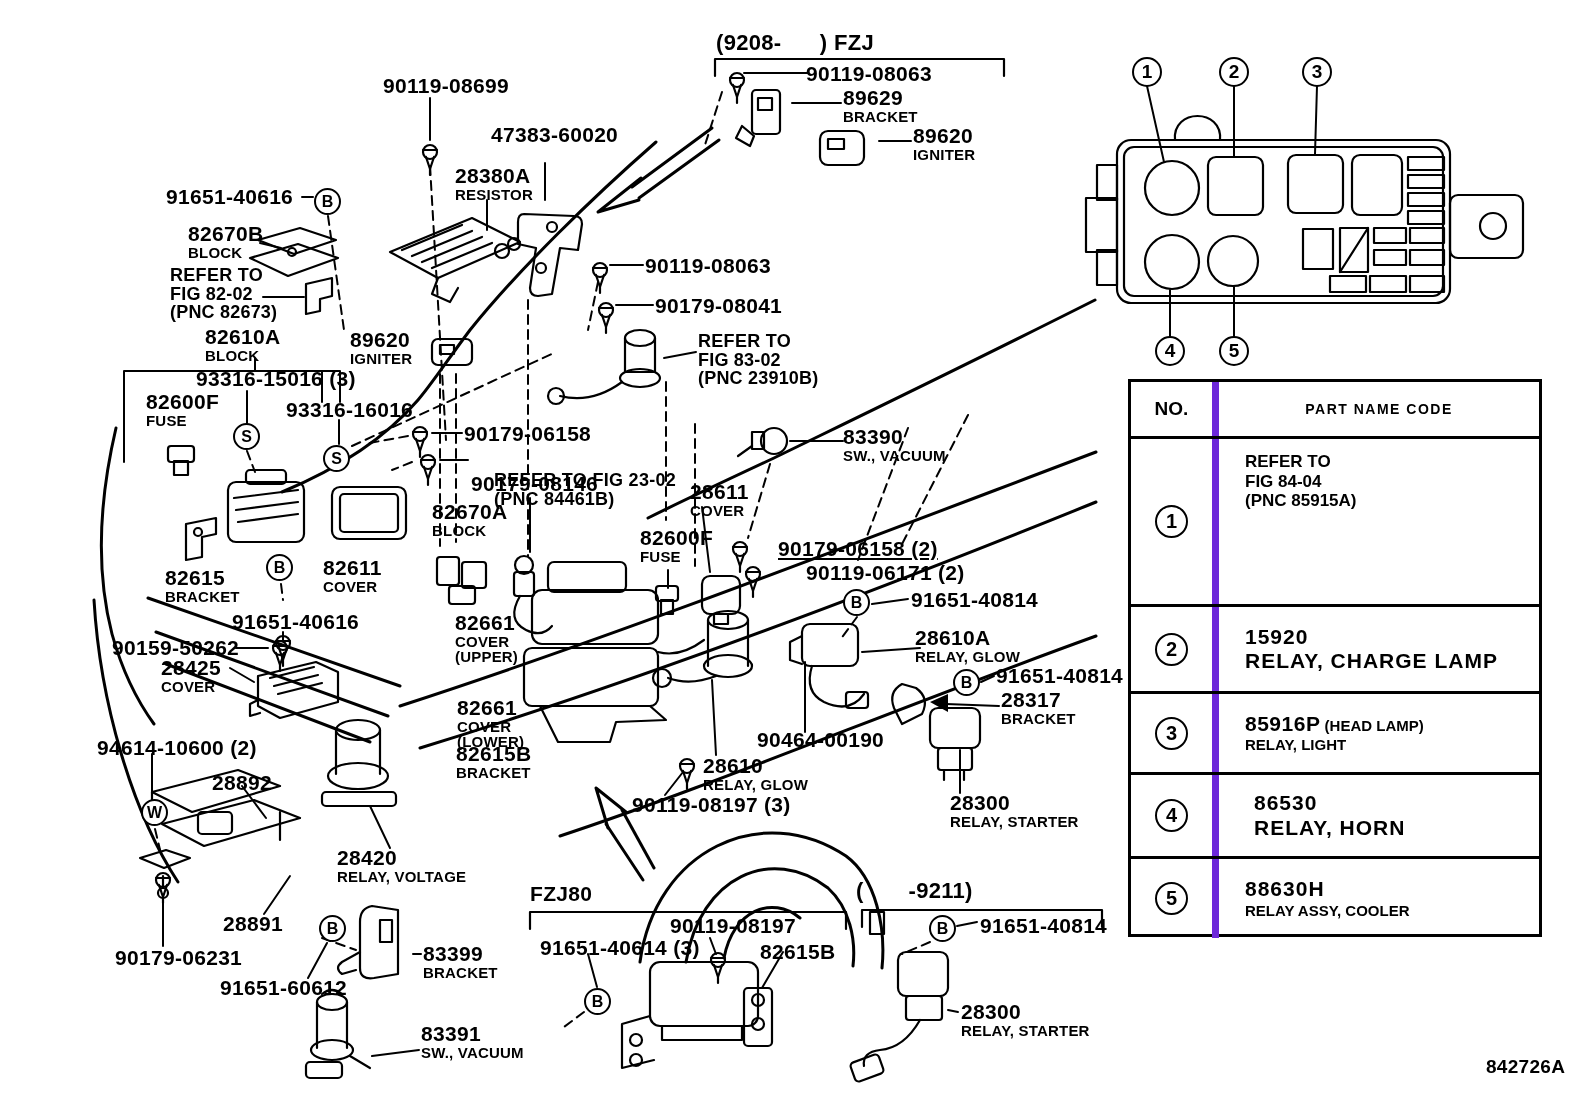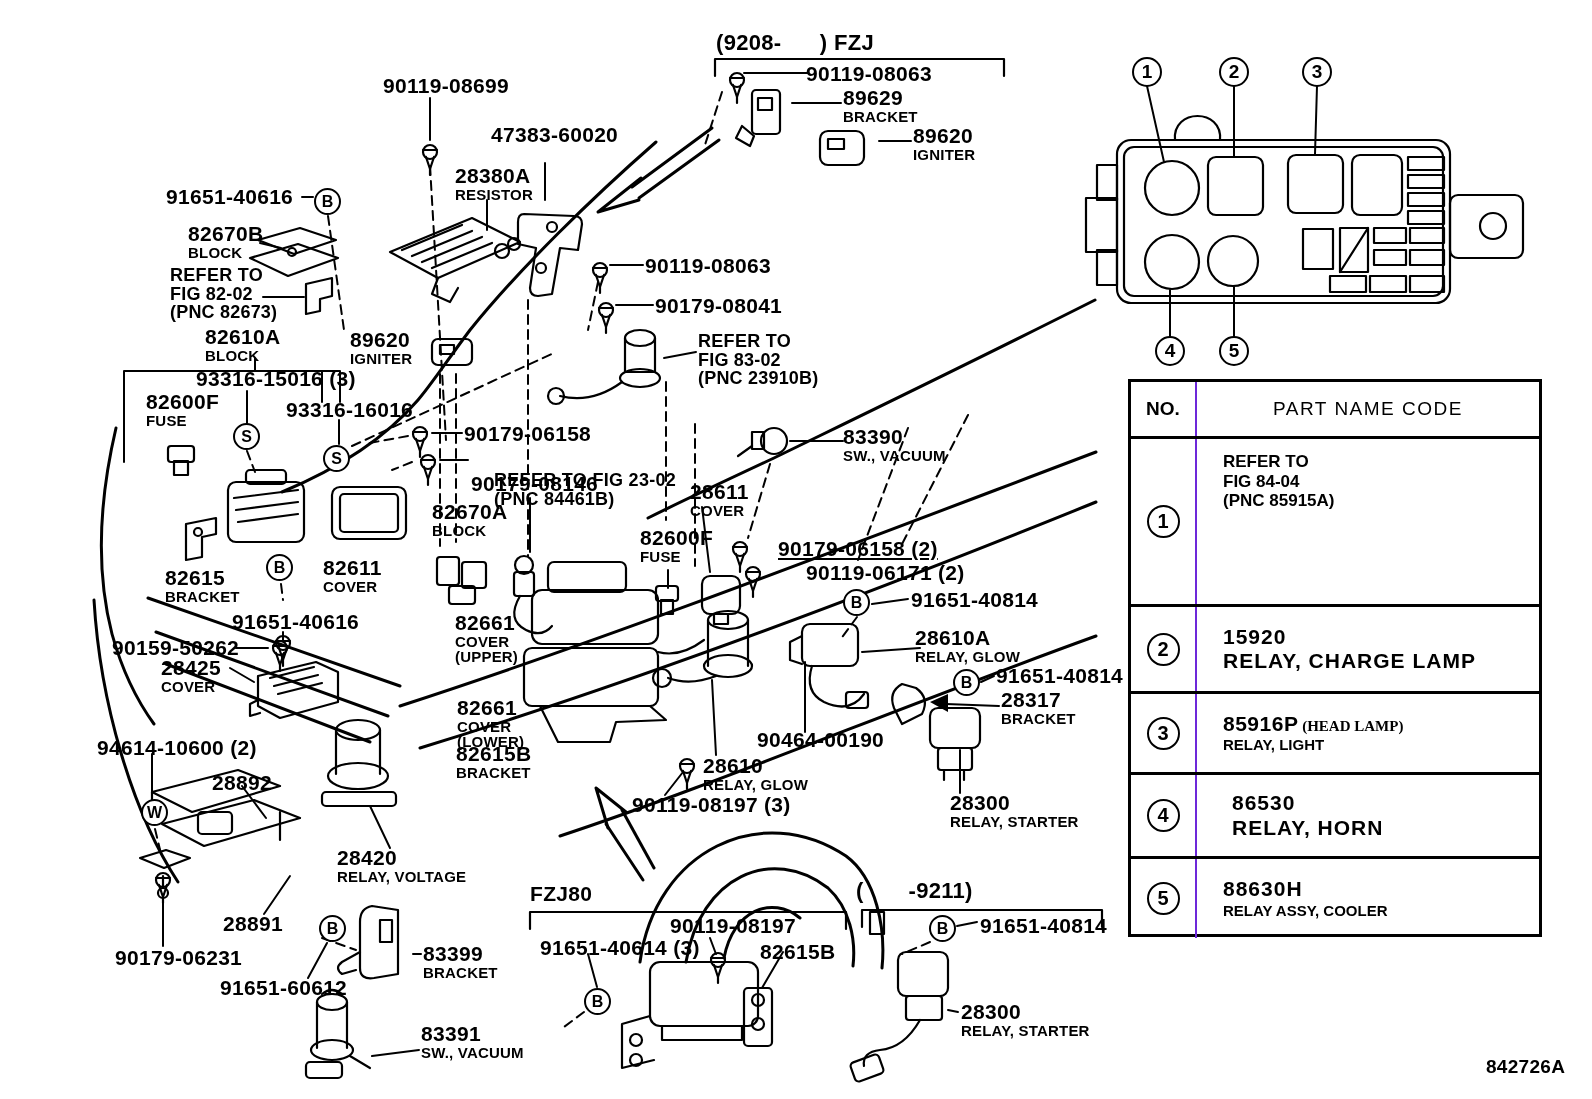--- a/index.html
+++ b/index.html
@@ -29,36 +29,36 @@
     position:absolute;width:30px;height:30px;border:2.5px solid #000;border-radius:50%;
     background:#fff;display:flex;align-items:center;justify-content:center;
     font-size:19px;font-weight:700;box-sizing:border-box;
   }
   
   #ptable{
     position:absolute;left:1128px;top:379px;width:414px;height:558px;
     border:3px solid #000;box-sizing:border-box;background:#fff;
   }
   #ptable .thead{display:flex;height:54px;}
-  #ptable .tno{width:66px;border-right:2px solid #6d28d9;display:flex;align-items:center;justify-content:center;box-sizing:border-box;}
+  #ptable .tno{width:88px;border-right:7px solid #6d28d9;display:flex;align-items:center;justify-content:center;box-sizing:border-box;}
   #ptable .thead .tno{font-size:19px;font-weight:700;}
-  #ptable .thname{flex:1;display:flex;align-items:center;justify-content:center;font-size:19px;font-weight:400;letter-spacing:1.5px;}
+  #ptable .thname{flex:1;display:flex;align-items:center;justify-content:center;font-size:14px;font-weight:700;letter-spacing:1.5px;}
   #ptable .trow{display:flex;border-top:3px solid #000;box-sizing:border-box;}
   #ptable .tcells{flex:1;display:flex;flex-direction:column;}
   #ptable .tcell{display:flex;flex-direction:column;justify-content:center;padding-left:26px;box-sizing:border-box;}
   #ptable .tcell + .tcell{border-top:3px solid #000;}
   #ptable .cnum-t{
     width:33px;height:33px;border:2.5px solid #000;border-radius:50%;
     display:flex;align-items:center;justify-content:center;font-size:20px;font-weight:700;box-sizing:border-box;
   }
   .tl-lg{font-size:21px;font-weight:700;letter-spacing:1px;line-height:1.15;}
   .tl-sm{font-size:15px;font-weight:700;line-height:1.2;}
   .tl-ref{font-size:17px;font-weight:700;line-height:1.15;}
   .tl-mix{font-size:21px;font-weight:700;letter-spacing:.5px;line-height:1.1;}
-  .tl-mix .mixsm{font-size:15px;letter-spacing:0;font-family:Liberation Serif, serif;}
+  .tl-mix .mixsm{font-size:15px;letter-spacing:0;}
 </style>
 </head>
 <body>
 
 <div id="stage" data-name="parts-catalog-page">
 
   <svg id="art" viewBox="0 0 1592 1099" data-name="diagram-artwork">
 
     <g data-name="body-lines">
       <path d="M656,142 C592,198 520,268 470,330 C446,362 431,385 418,400 C382,442 330,472 282,492"></path>

